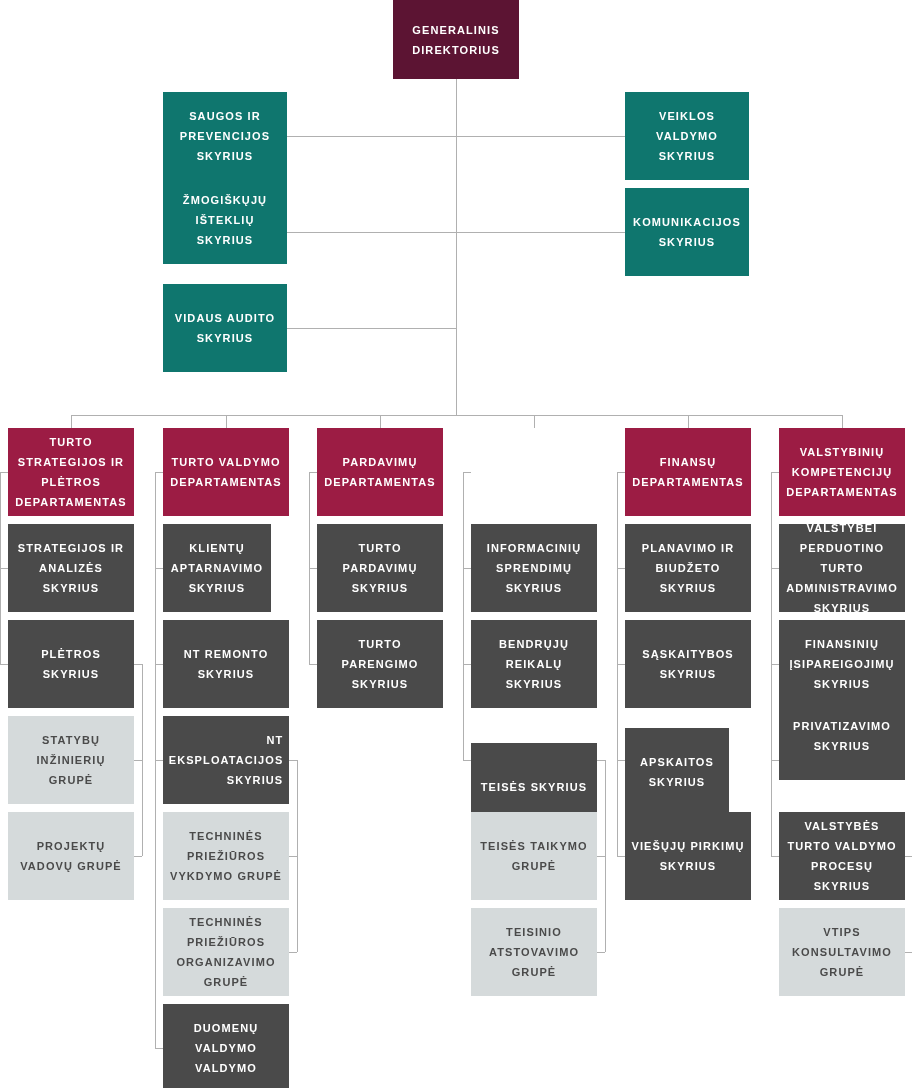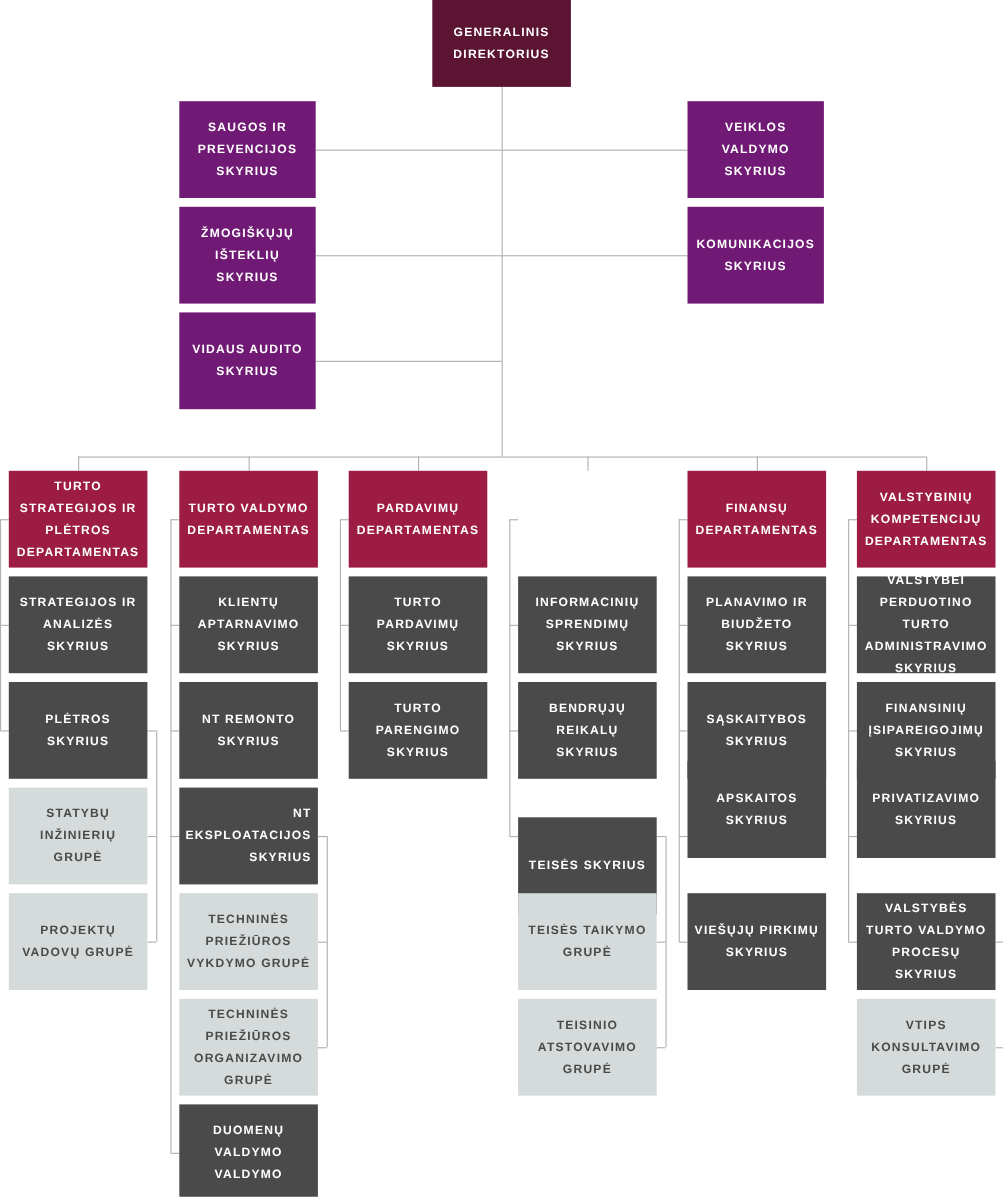--- a/index.html
+++ b/index.html
@@ -18,42 +18,42 @@
     align-items:center;
     justify-content:center;
     text-align:center;
     letter-spacing:1.1px;
     line-height:20px;
     font-weight:700;
     padding:4px 6px;
     z-index:3;
   }
   .lvl-ceo{ background:#5c1433; color:#ffffff; font-size:11px; }
-  .lvl-staff{ background:#701a75; color:#ffffff; font-size:11px; }
+  .lvl-staff{ background:#0f766e; color:#ffffff; font-size:11px; }
   .lvl-dept{ background:#9c1c44; color:#ffffff; font-size:11px; }
   .lvl-div{ background:#4a4a4a; color:#ffffff; font-size:11px; }
   .lvl-grp{ background:#d5dadb; color:#4a4a4a; font-size:11px; }
 
   .ln{position:absolute;background:#b0b0b0;z-index:1;}
   .ln.v{width:1px;}
   .ln.h{height:1px;}
 </style>
 </head>
 <body>
 
 <div id="chart">
     <div class="box lvl-ceo" style="left: 393px; top: 0px; width: 126px; height: 79px;">
       <span>GENERALINIS DIREKTORIUS</span>
     </div>
     <div class="ln v" style="left: 456px; top: 79px; height: 336px;"></div>
     <div class="box lvl-staff" style="left: 163px; top: 92px; width: 124px; height: 88px;">
       <span>SAUGOS IR PREVENCIJOS SKYRIUS</span>
     </div>
     <div class="ln h" style="left: 287px; top: 136px; width: 169px;"></div>
-    <div class="box lvl-staff" style="left: 163px; top: 188px; width: 124px; height: 88px; text-align: center;">
+    <div class="box lvl-staff" style="left: 163px; top: 176px; width: 124px; height: 88px; text-align: center;">
       <span>ŽMOGIŠKŲJŲ IŠTEKLIŲ SKYRIUS</span>
     </div>
     <div class="ln h" style="left: 287px; top: 232px; width: 169px;"></div>
     <div class="box lvl-staff" style="left: 163px; top: 284px; width: 124px; height: 88px;">
       <span>VIDAUS AUDITO SKYRIUS</span>
     </div>
     <div class="ln h" style="left: 287px; top: 328px; width: 169px;"></div>
     <div class="box lvl-staff" style="left: 625px; top: 92px; width: 124px; height: 88px;">
       <span>VEIKLOS VALDYMO SKYRIUS</span>
     </div>
@@ -84,21 +84,21 @@
     </div>
     <div class="ln h" style="left: 134px; top: 856px; width: 8px;"></div>
     <div class="ln v" style="left: 142px; top: 664px; height: 192px;"></div>
     <div class="ln h" style="left: 134px; top: 664px; width: 8px;"></div>
     <div class="ln v" style="left: 0px; top: 472px; height: 192px;"></div>
     <div class="ln h" style="left: 0px; top: 472px; width: 8px;"></div>
     <div class="ln v" style="left: 226px; top: 415px; height: 13px;"></div>
     <div class="box lvl-dept" style="left: 163px; top: 428px; width: 126px; height: 88px;">
       <span>TURTO VALDYMO DEPARTAMENTAS</span>
     </div>
-    <div class="box lvl-div" style="left: 163px; top: 524px; width: 126px; height: 88px;">
+    <div class="box lvl-div" style="left: 163px; top: 524px; width: 108px; height: 88px;">
       <span>KLIENTŲ APTARNAVIMO SKYRIUS</span>
     </div>
     <div class="ln h" style="left: 155px; top: 568px; width: 8px;"></div>
     <div class="box lvl-div" style="left: 163px; top: 620px; width: 126px; height: 88px;">
       <span>NT REMONTO SKYRIUS</span>
     </div>
     <div class="ln h" style="left: 155px; top: 664px; width: 8px;"></div>
     <div class="box lvl-div" style="left: 163px; top: 716px; width: 126px; height: 88px; text-align: right;">
       <span>NT EKSPLOATACIJOS SKYRIUS</span>
     </div>
@@ -163,21 +163,21 @@
       <span>FINANSŲ DEPARTAMENTAS</span>
     </div>
     <div class="box lvl-div" style="left: 625px; top: 524px; width: 126px; height: 88px;">
       <span>PLANAVIMO IR BIUDŽETO SKYRIUS</span>
     </div>
     <div class="ln h" style="left: 617px; top: 568px; width: 8px;"></div>
     <div class="box lvl-div" style="left: 625px; top: 620px; width: 126px; height: 88px;">
       <span>SĄSKAITYBOS SKYRIUS</span>
     </div>
     <div class="ln h" style="left: 617px; top: 664px; width: 8px;"></div>
-    <div class="box lvl-div" style="left: 625px; top: 692px; width: 126px; height: 88px;">
+    <div class="box lvl-div" style="left: 625px; top: 728px; width: 104px; height: 88px;">
       <span>APSKAITOS SKYRIUS</span>
     </div>
     <div class="ln h" style="left: 617px; top: 760px; width: 8px;"></div>
     <div class="box lvl-div" style="left: 625px; top: 812px; width: 126px; height: 88px;">
       <span>VIEŠŲJŲ PIRKIMŲ SKYRIUS</span>
     </div>
     <div class="ln h" style="left: 617px; top: 856px; width: 8px;"></div>
     <div class="ln v" style="left: 617px; top: 472px; height: 384px;"></div>
     <div class="ln h" style="left: 617px; top: 472px; width: 8px;"></div>
     <div class="ln v" style="left: 842px; top: 415px; height: 13px;"></div>

